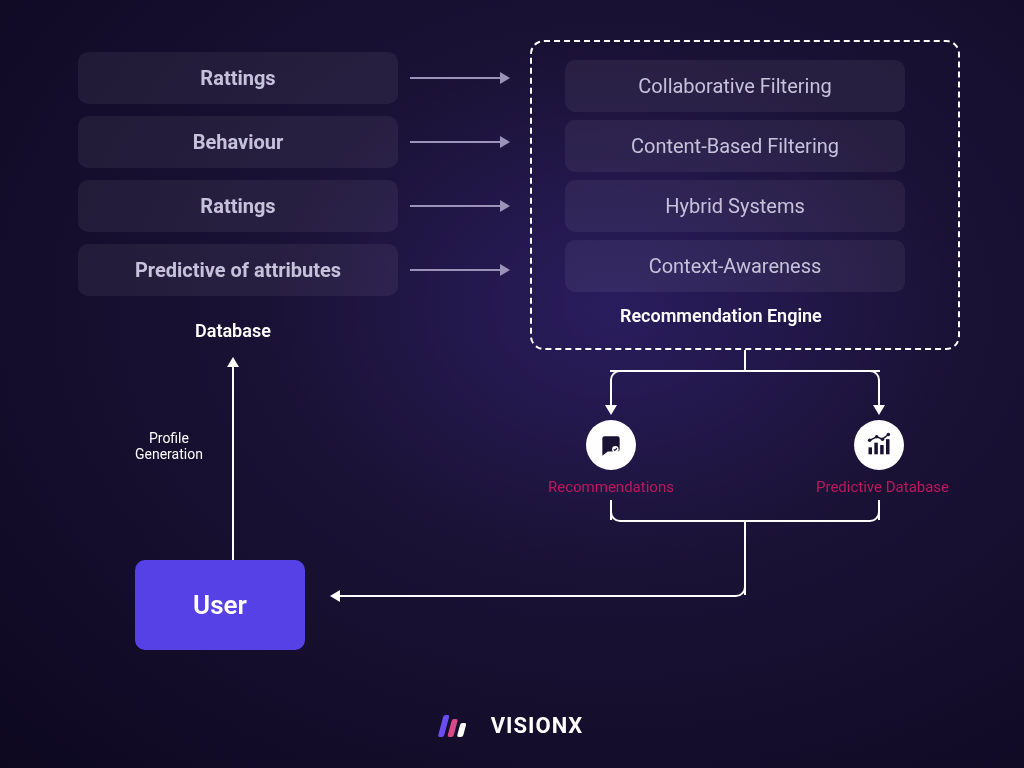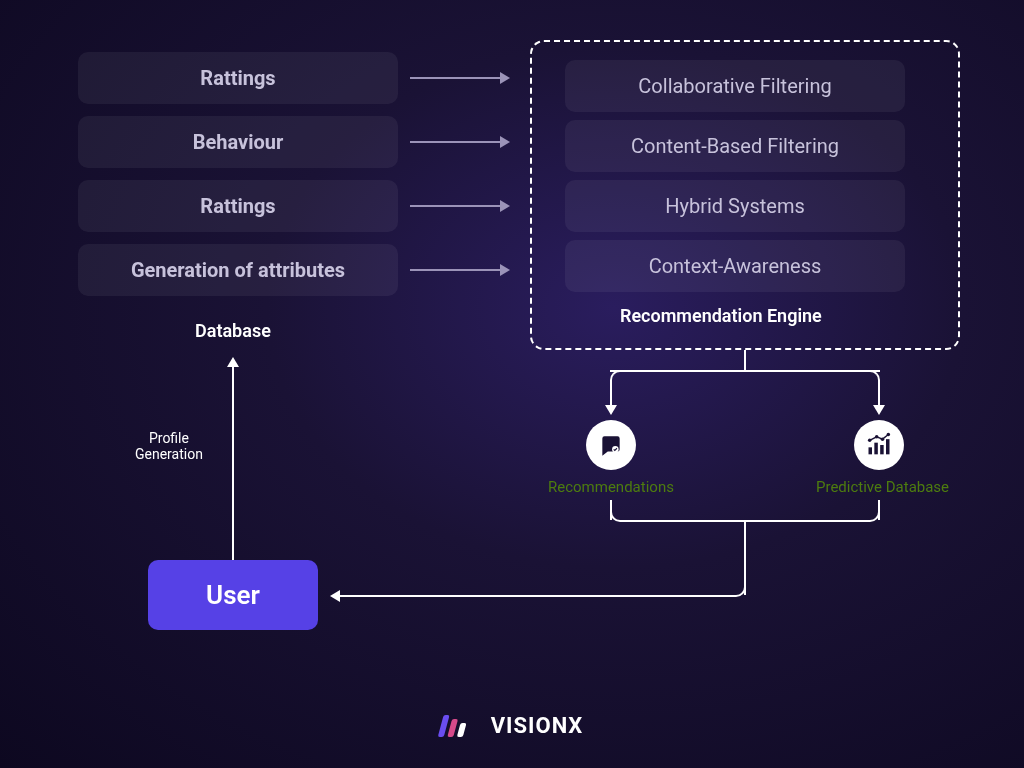--- a/index.html
+++ b/index.html
@@ -57,24 +57,24 @@
 }
 .vert-arrow-head-up {
   position: absolute;
   width: 0; height: 0;
   border-left: 6px solid transparent;
   border-right: 6px solid transparent;
   border-bottom: 10px solid #ffffff;
 }
 .user-box {
   position: absolute;
-  left: 148px;
+  left: 135px;
   top: 560px;
   width: 170px;
-  height: 70px;
+  height: 90px;
   background: #5641e6;
   border-radius: 10px;
   color: #ffffff;
   font-size: 26px;
   font-weight: 600;
   display: flex;
   align-items: center;
   justify-content: center;
 }
 .icon-circle {
@@ -82,21 +82,21 @@
   width: 50px;
   height: 50px;
   background: #ffffff;
   border-radius: 50%;
   display: flex;
   align-items: center;
   justify-content: center;
 }
 .icon-label {
   position: absolute;
-  color: #4d7c0f;
+  color: #be185d;
   font-size: 15px;
   white-space: nowrap;
 }
 .conn-h { position: absolute; height: 2px; background: #ffffff; }
 .conn-v { position: absolute; width: 2px; background: #ffffff; }
 .arrow-head-down {
   position: absolute;
   width: 0; height: 0;
   border-left: 6px solid transparent;
   border-right: 6px solid transparent;
@@ -122,21 +122,21 @@
 .logo-bar { width: 6px; border-radius: 2px; transform: skewX(-15deg); }
 .logo-text { color: #ffffff; font-weight: 700; font-size: 22px; letter-spacing: 1px; }
 .corner { position: absolute; width: 14px; height: 14px; border: 2px solid #ffffff; }
 </style>
 </head>
 <body>
 
 <div class="box db-box" style="top:52px">Rattings</div>
 <div class="box db-box" style="top:116px">Behaviour</div>
 <div class="box db-box" style="top:180px">Rattings</div>
-<div class="box db-box" style="top:244px">Generation of attributes</div>
+<div class="box db-box" style="top:244px">Predictive of attributes</div>
 <div class="label" style="left:195px; top:320px; font-size:18px">Database</div>
 
 <div class="arrow-line" style="left:410px; top:77px; width:90px"></div>
 <div class="arrow-head" style="left:500px; top:72px"></div>
 <div class="arrow-line" style="left:410px; top:141px; width:90px"></div>
 <div class="arrow-head" style="left:500px; top:136px"></div>
 <div class="arrow-line" style="left:410px; top:205px; width:90px"></div>
 <div class="arrow-head" style="left:500px; top:200px"></div>
 <div class="arrow-line" style="left:410px; top:269px; width:90px"></div>
 <div class="arrow-head" style="left:500px; top:264px"></div>

